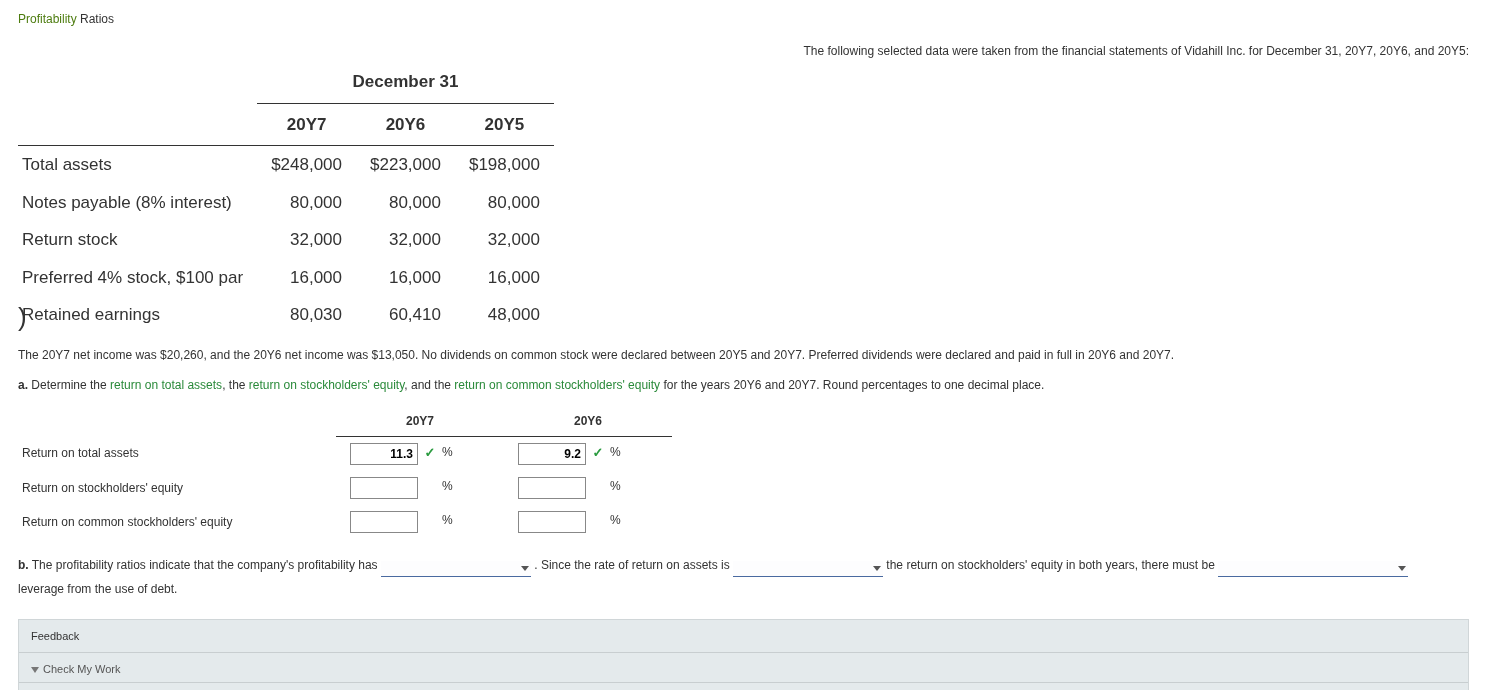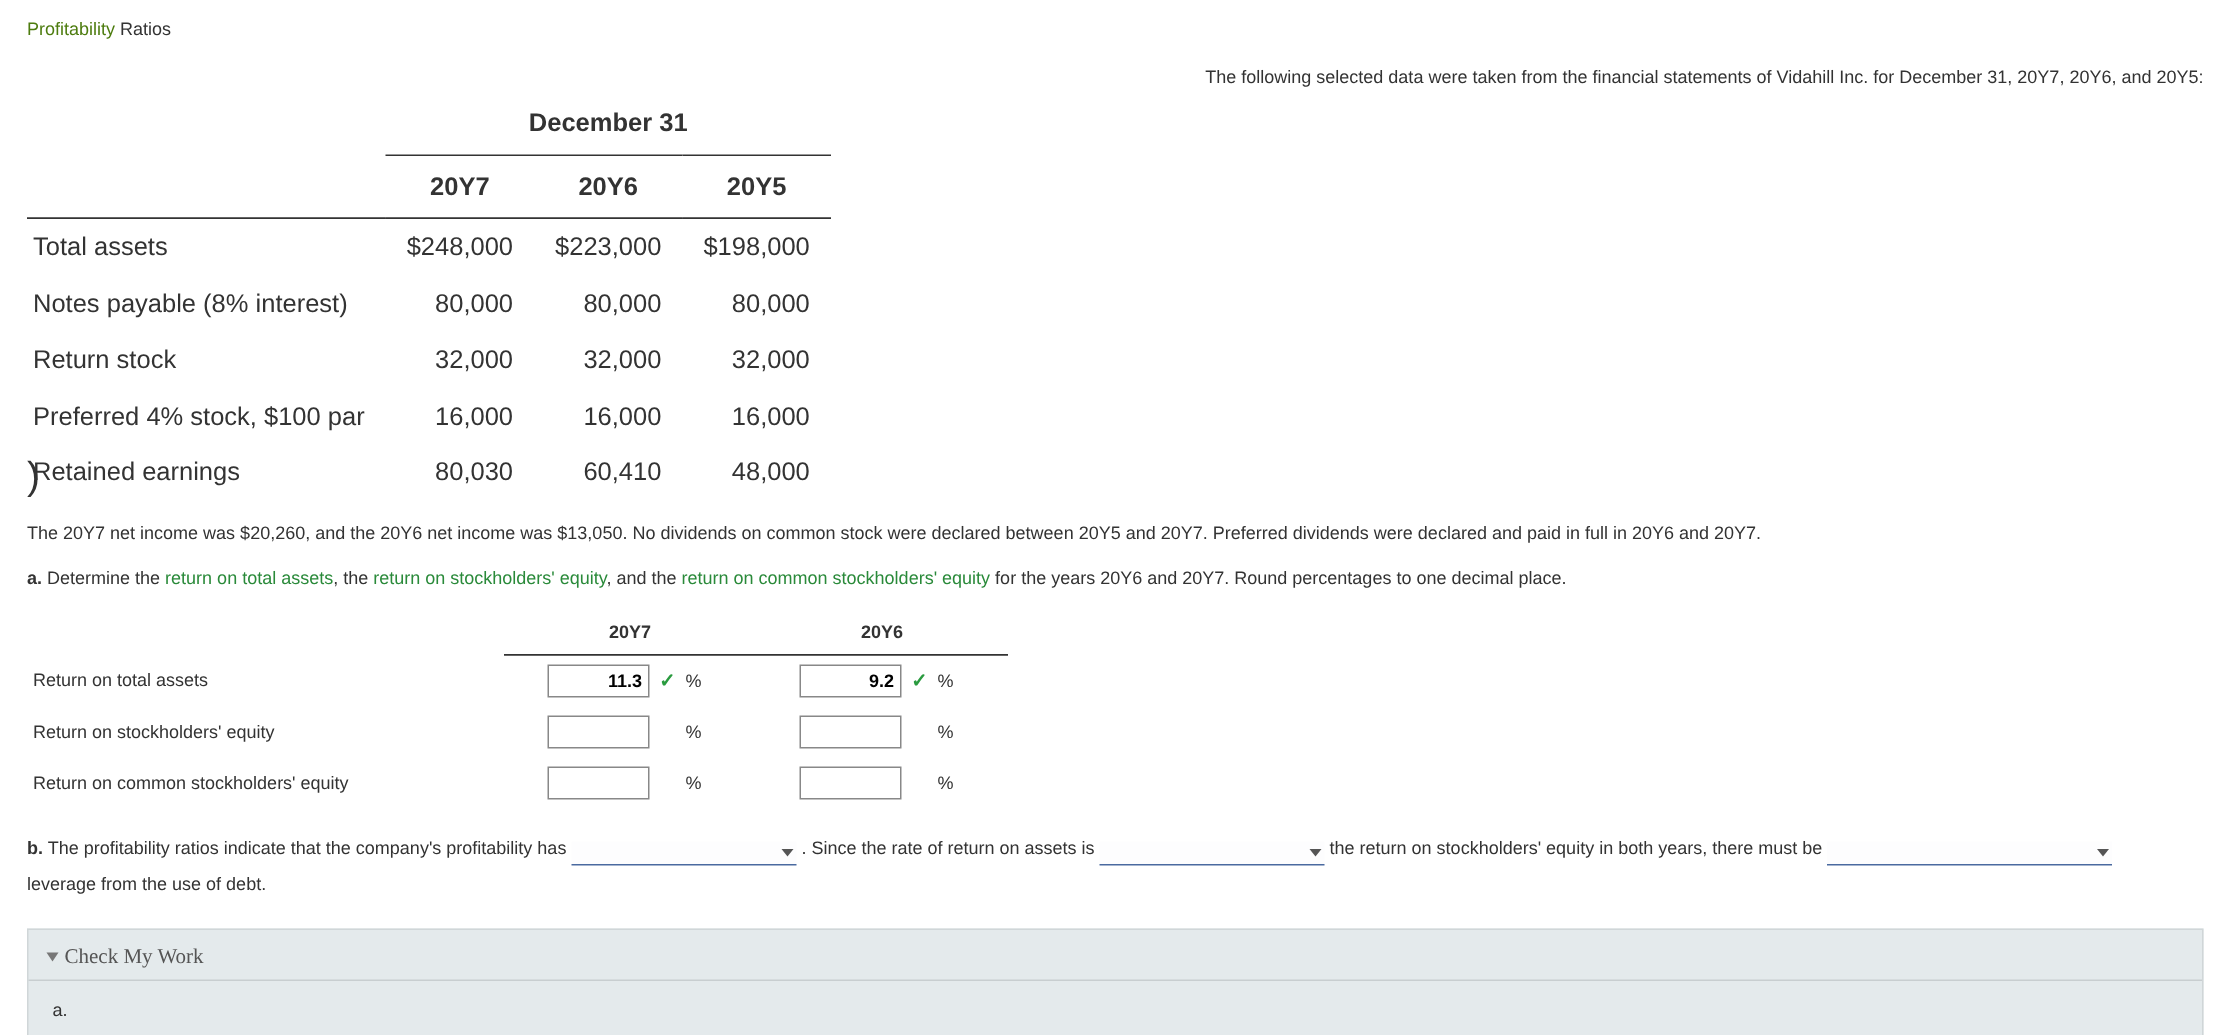--- a/index.html
+++ b/index.html
@@ -55,23 +55,22 @@
     padding: 6px 14px;
   }
   .ans-table td {
     padding: 6px 14px;
     text-align: left;
     vertical-align: middle;
   }
   .ans-table td.lbl { padding-left: 4px; min-width: 300px;}
   .inp-wrap {
     display: inline-flex;
-    align-items: center;
+    align-items: flex-start;
     gap: 6px;
-    margin-left: 15px;
   }
   .inp {
     width: 58px;
     height: 18px;
     border: 1px solid #888;
     text-align: right;
     padding: 1px 4px;
     font-family: inherit;
     font-size: 12px;
     font-weight: bold;
@@ -117,24 +116,23 @@
     margin-top: 18px;
     padding: 0;
   }
   .fb-head {
     padding: 8px 12px;
     font-size: 11px;
     border-bottom: 1px solid #c8ced0;
   }
   .fb-sub {
     padding: 8px 12px 4px;
-    font-size: 14px;
+    font-size: 11px;
     color: #555;
     border-bottom: 1px solid #c8ced0;
-    font-family: Liberation Serif, serif;
   }
   .fb-sub .tri {
     display:inline-block;
     width:0;height:0;
     border-left:4px solid transparent;
     border-right:4px solid transparent;
     border-top:6px solid #777;
     margin-right:4px;
     vertical-align: middle;
   }
@@ -265,20 +263,21 @@
             </span></td>
         </tr>
       </tbody>
 </table>
 
 <div class="para" style="line-height:2">
   <span class="q-label">b.</span><span>  The profitability ratios indicate that the company's profitability has </span><span class="inline-select"></span><span> . Since the rate of return on assets is </span><span class="inline-select"></span><span> the return on stockholders' equity in both years, there must be </span><span class="inline-select wide"></span><br><span> leverage from the use of debt.</span>
 </div>
 
 <div class="feedback-box">
+  <div class="fb-head">Feedback</div>
   <div class="fb-sub">
     <span class="tri"></span><span>Check My Work</span>
   </div>
   <div class="fb-body">
     <div class="lab">a.</div>
 
   </div>
 </div>
 
 </div>

